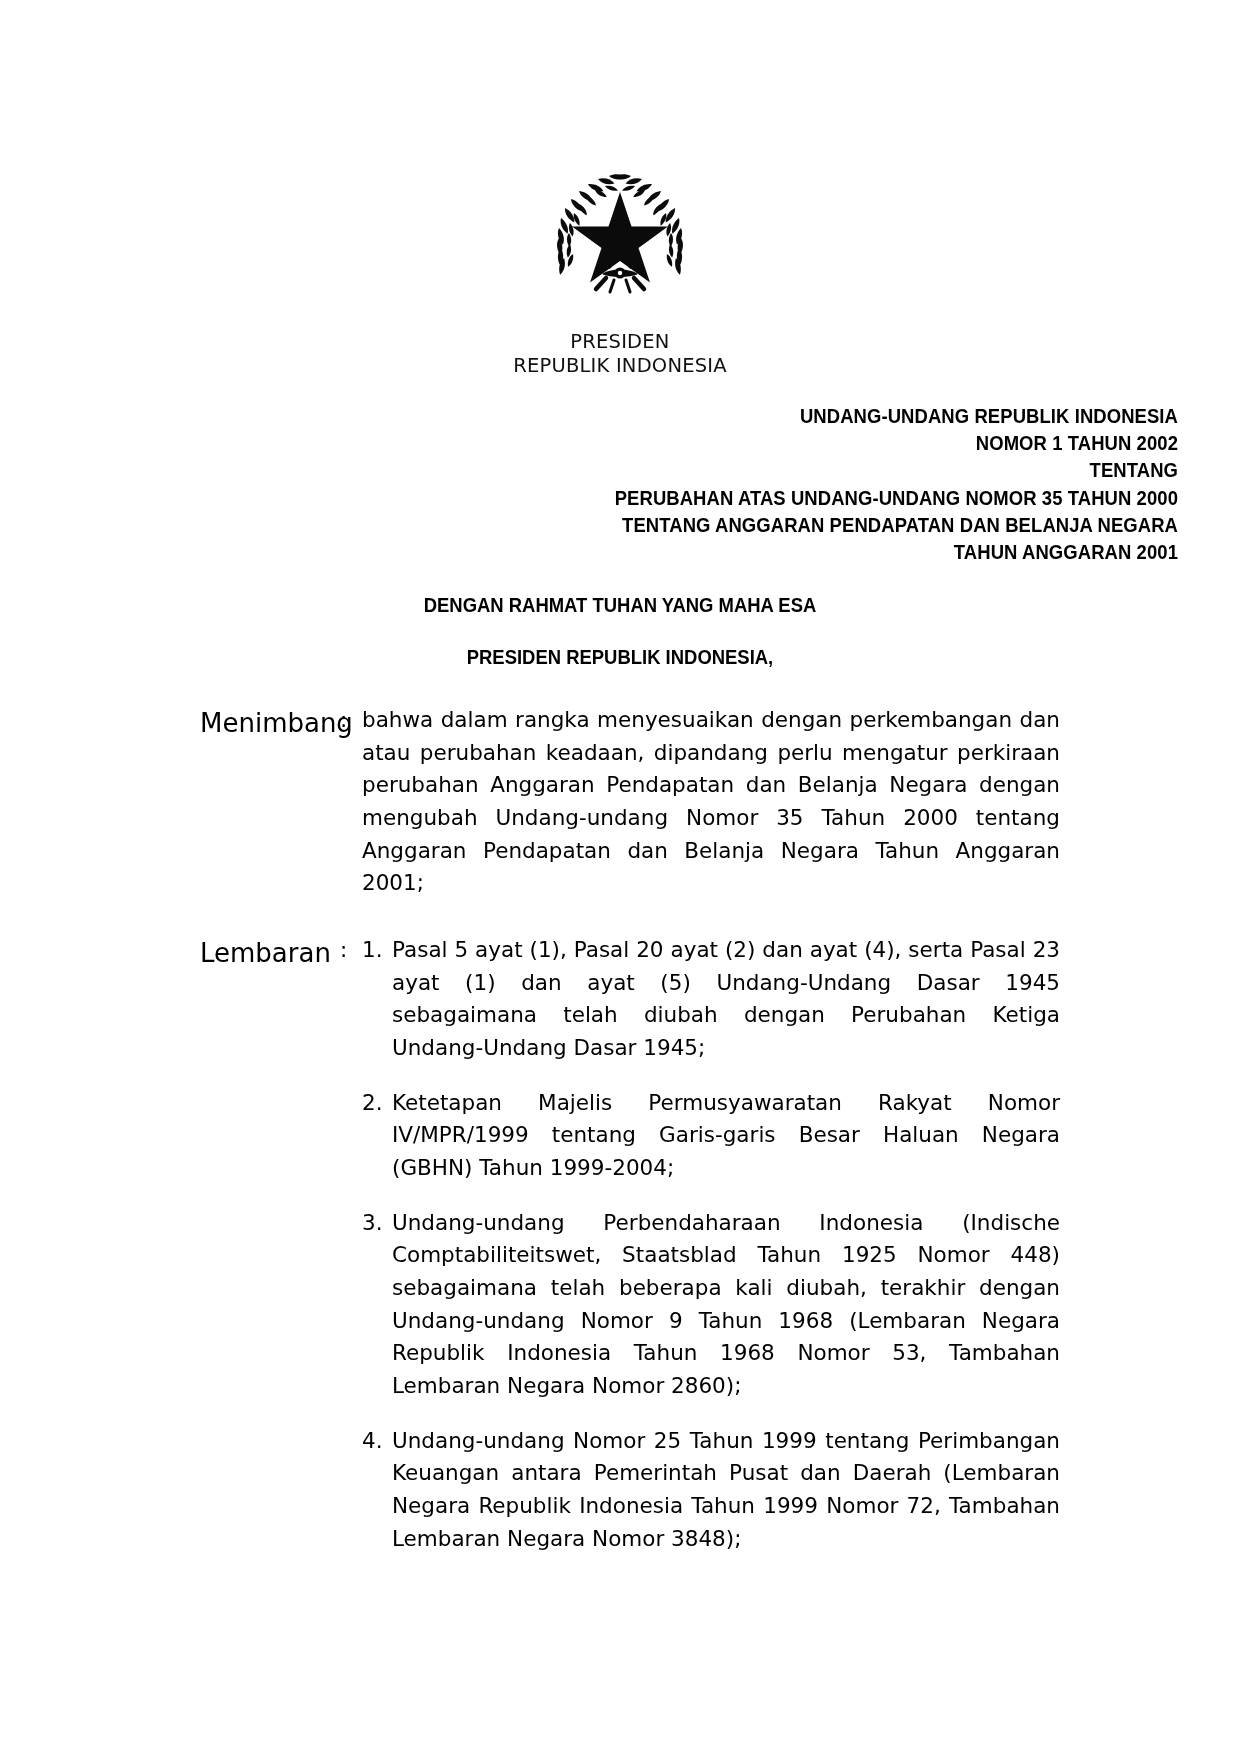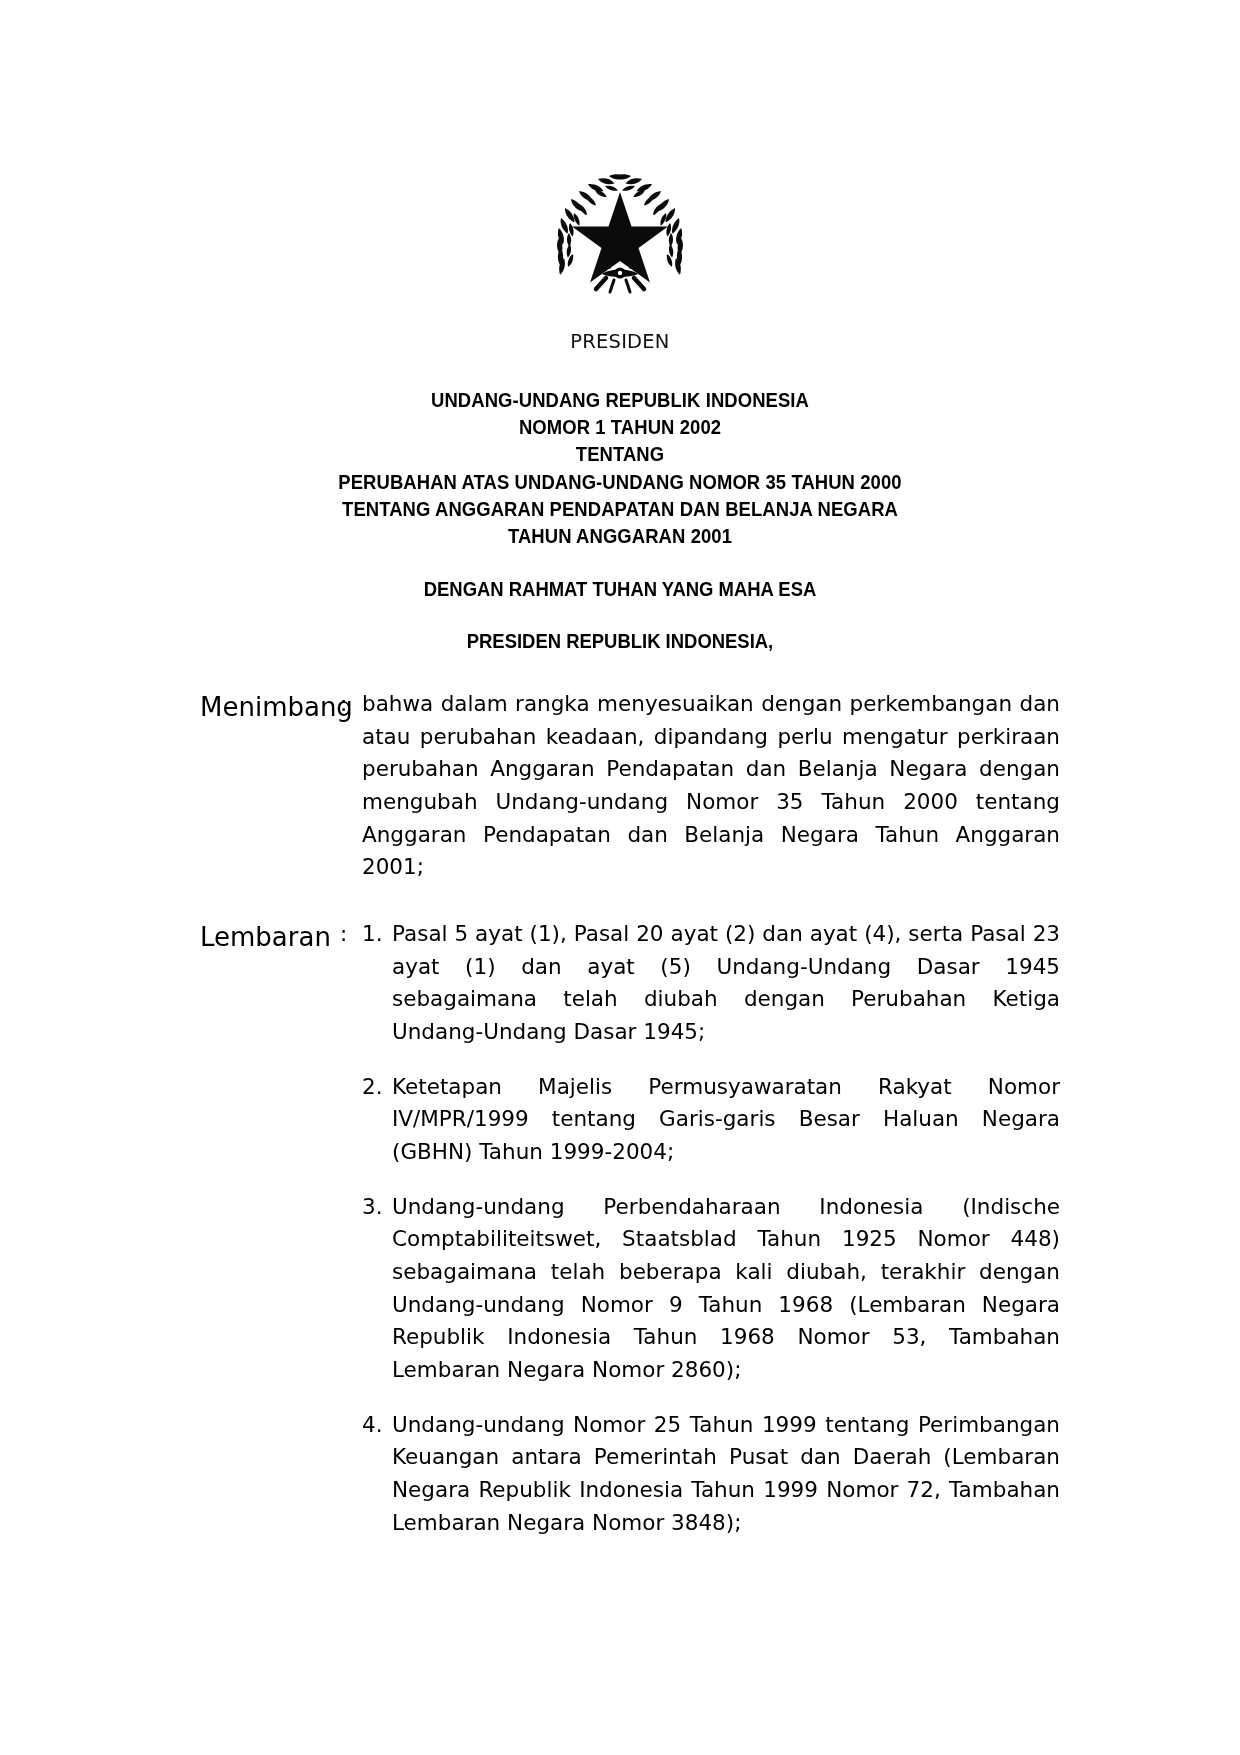--- a/index.html
+++ b/index.html
@@ -47,22 +47,22 @@
     font-size: 19.5px;
     line-height: 1.23;
     letter-spacing: 0.2px;
     color: #111111;
     margin-top: 14px;
   }
 
   
   .title-block {
     width: 100%;
-    text-align: center;
-    margin-top: 32px;
+    text-align: right;
+    margin-top: 24px;
   }
   .title-line {
     font-family: "Liberation Sans Narrow", "Liberation Sans", sans-serif;
     font-weight: bold;
     font-size: 20.5px;
     line-height: 1.33;
     letter-spacing: 0.1px;
     transform: scaleX(0.90);
     transform-origin: center center;
     white-space: nowrap;
@@ -307,20 +307,21 @@
           </g>
 
           <path d="M80,30 L91.5,64.5 L128,64.5 L98.5,86 L110,120.5 L80,99 L50,120.5 L61.5,86 L32,64.5 L68.5,64.5 Z" fill="#0b0b0b"></path>
         </g>
       </svg>
     </span>
   </div>
 
   <div class="caption">
     <div>PRESIDEN</div>
+    <div>REPUBLIK INDONESIA</div>
   </div>
 
   <div class="title-block">
     <div class="title-line">UNDANG-UNDANG REPUBLIK INDONESIA</div>
     <div class="title-line">NOMOR 1 TAHUN 2002</div>
     <div class="title-line">TENTANG</div>
     <div class="title-line">PERUBAHAN ATAS UNDANG-UNDANG NOMOR 35 TAHUN 2000</div>
     <div class="title-line">TENTANG ANGGARAN PENDAPATAN DAN BELANJA NEGARA</div>
     <div class="title-line">TAHUN ANGGARAN 2001</div>
   </div>

